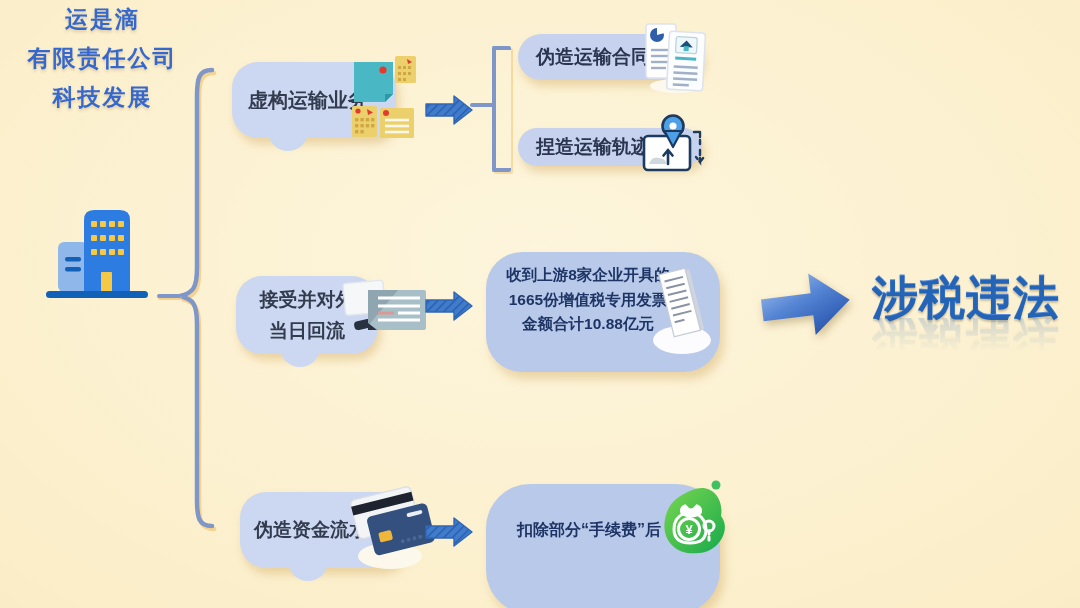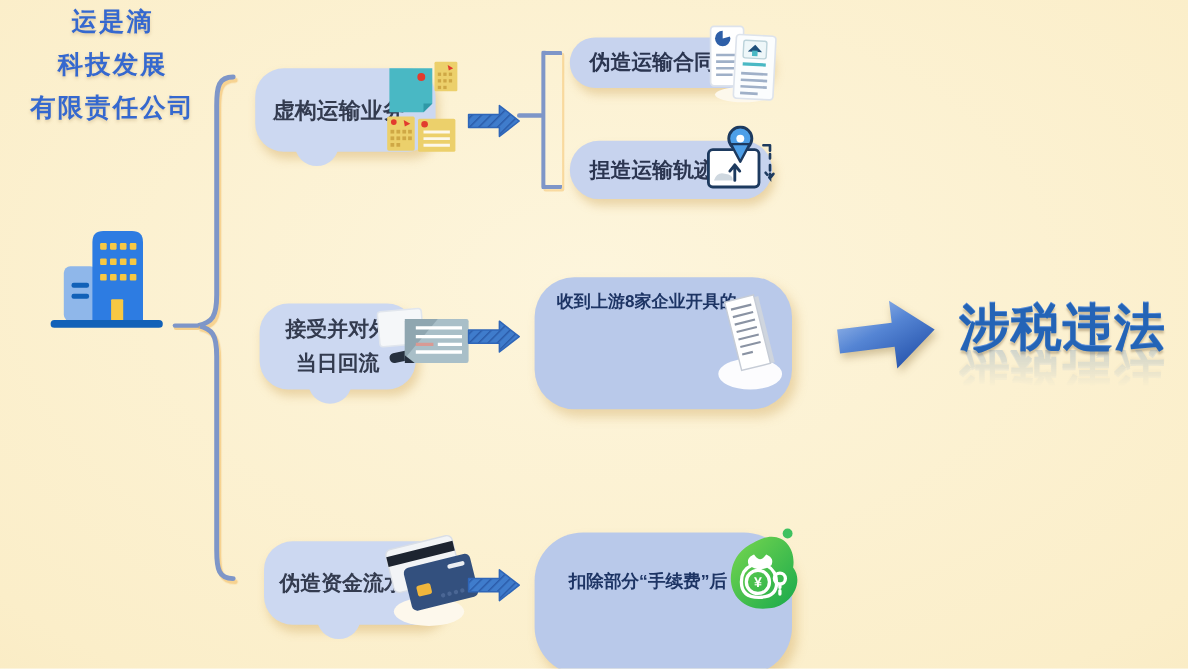--- a/index.html
+++ b/index.html
@@ -27,21 +27,21 @@
   
   .arrow1{left:424px;top:92px;}
   .arrow2{left:424px;top:288px;}
   .arrow3{left:424px;top:514px;}
   
   .sub-bracket{left:492px;top:46px;width:15px;height:118px;border:4px solid #7e96c8;border-right:none;border-radius:2px;box-shadow:2px 2px 0 rgba(243,186,92,.45);}
   .sub-connector{left:470px;top:103px;width:24px;height:4px;background:#7e96c8;border-radius:2px;}
   
   .pill{background:#c7d3ee;border-radius:27px;box-shadow:3px 6px 9px rgba(200,155,75,.35);color:#2b3550;font-weight:bold;font-size:19px;display:flex;align-items:center;justify-content:center;}
   .pill1{left:518px;top:34px;width:184px;height:46px;padding-right:34px;box-sizing:border-box;}
-  .pill2{left:518px;top:128px;width:184px;height:53px;padding-right:34px;box-sizing:border-box;}
+  .pill2{left:518px;top:128px;width:184px;height:38px;padding-right:34px;box-sizing:border-box;}
   
   .obox{background:#b9c9ea;box-shadow:4px 7px 10px rgba(200,155,75,.35);color:#1d3464;font-weight:bold;text-align:center;box-sizing:border-box;}
   .box-mid{left:486px;top:252px;width:234px;height:120px;border-radius:36px;font-size:15.5px;line-height:24.5px;padding:11px 42px 10px 12px;}
   .box-bottom{left:486px;top:484px;width:234px;height:130px;border-radius:44px;font-size:16px;line-height:27px;padding:32px 40px 0 12px;}
   
   .big-arrow{left:758px;top:266px;}
   .conclusion-wrap{left:850px;top:268px;width:232px;text-align:center;}
   .conclusion{font-size:46px;font-weight:bold;letter-spacing:1px;color:#2464b6;
     text-shadow:0 -1px 0 #5d8fd8,0 2px 2px rgba(90,60,20,.3);white-space:nowrap;}
   .conclusion-reflection{transform:scaleY(-1);opacity:.22;margin-top:-12px;height:42px;overflow:hidden;
@@ -89,22 +89,22 @@
       <rect x="51" y="47" width="6" height="6" rx="1"></rect>
         <rect x="60" y="47" width="6" height="6" rx="1"></rect>
         <rect x="69" y="47" width="6" height="6" rx="1"></rect>
         <rect x="78" y="47" width="6" height="6" rx="1"></rect>
       <rect x="61" y="70" width="11" height="20" rx="1"></rect>
     </g>
     <rect x="6" y="89" width="102" height="7" rx="3.5" fill="#1261b8"></rect>
   </svg>
   <div class="abs company-name">
     <div>运是滴</div>
+    <div>有限责任公司</div>
     <div>科技发展</div>
-    <div>有限责任公司</div>
   </div>
 
   <svg class="abs brace" width="44" height="464" viewBox="0 0 44 464" style="filter:drop-shadow(2px 3px 0 rgba(243,186,92,.55))">
     <path d="M40 4 C27 4 25 12 25 30 L25 202 C25 222 21 227 8 230 C21 233 25 238 25 258 L25 434 C25 452 27 460 40 460" fill="none" stroke="#7e96c8" stroke-width="4.5" stroke-linecap="round"></path>
   </svg>
   <div class="abs brace-connector"></div>
 
   <div class="abs bubble bubble1">
     <span>虚构运输业务</span>
   </div>
@@ -213,20 +213,22 @@
     </g>
     <line x1="36" y1="37" x2="52" y2="37" stroke="#d89a94" stroke-width="3"></line>
     <line x1="56" y1="37" x2="78" y2="37" stroke="#ffffff" stroke-width="3"></line>
     <path d="M26 47 L35 54 L26 54 Z" fill="#27313f"></path>
   </svg>
   <svg class="abs arrow2" width="50" height="36" viewBox="0 0 50 36">
     <path d="M2 12 H30 V4 L48 18 L30 32 V24 H2 Z" fill="url(#hatch)" stroke="#2f66b8" stroke-width="1.4" stroke-linejoin="round"></path>
   </svg>
   <div class="abs obox box-mid">
     <div>收到上游8家企业开具的</div>
+    <div>1665份增值税专用发票</div>
+    <div>金额合计10.88亿元</div>
   </div>
   <svg class="abs" style="left:650px;top:262px" width="66" height="96" viewBox="0 0 66 96">
     <ellipse cx="32" cy="78" rx="29" ry="14" fill="#ffffff" opacity="0.95"></ellipse>
     <g transform="rotate(-14 32 44)">
       <rect x="42" y="10" width="6" height="62" fill="#cfd5de"></rect>
       <rect x="17" y="8" width="27" height="64" fill="#ffffff" stroke="#c6ccd6" stroke-width="1.3"></rect>
       <g stroke="#8a93a3" stroke-width="2">
         <line x1="21" y1="16" x2="40" y2="16"></line>
           <line x1="21" y1="23" x2="40" y2="23"></line>
         <line x1="21" y1="30" x2="40" y2="30"></line>

